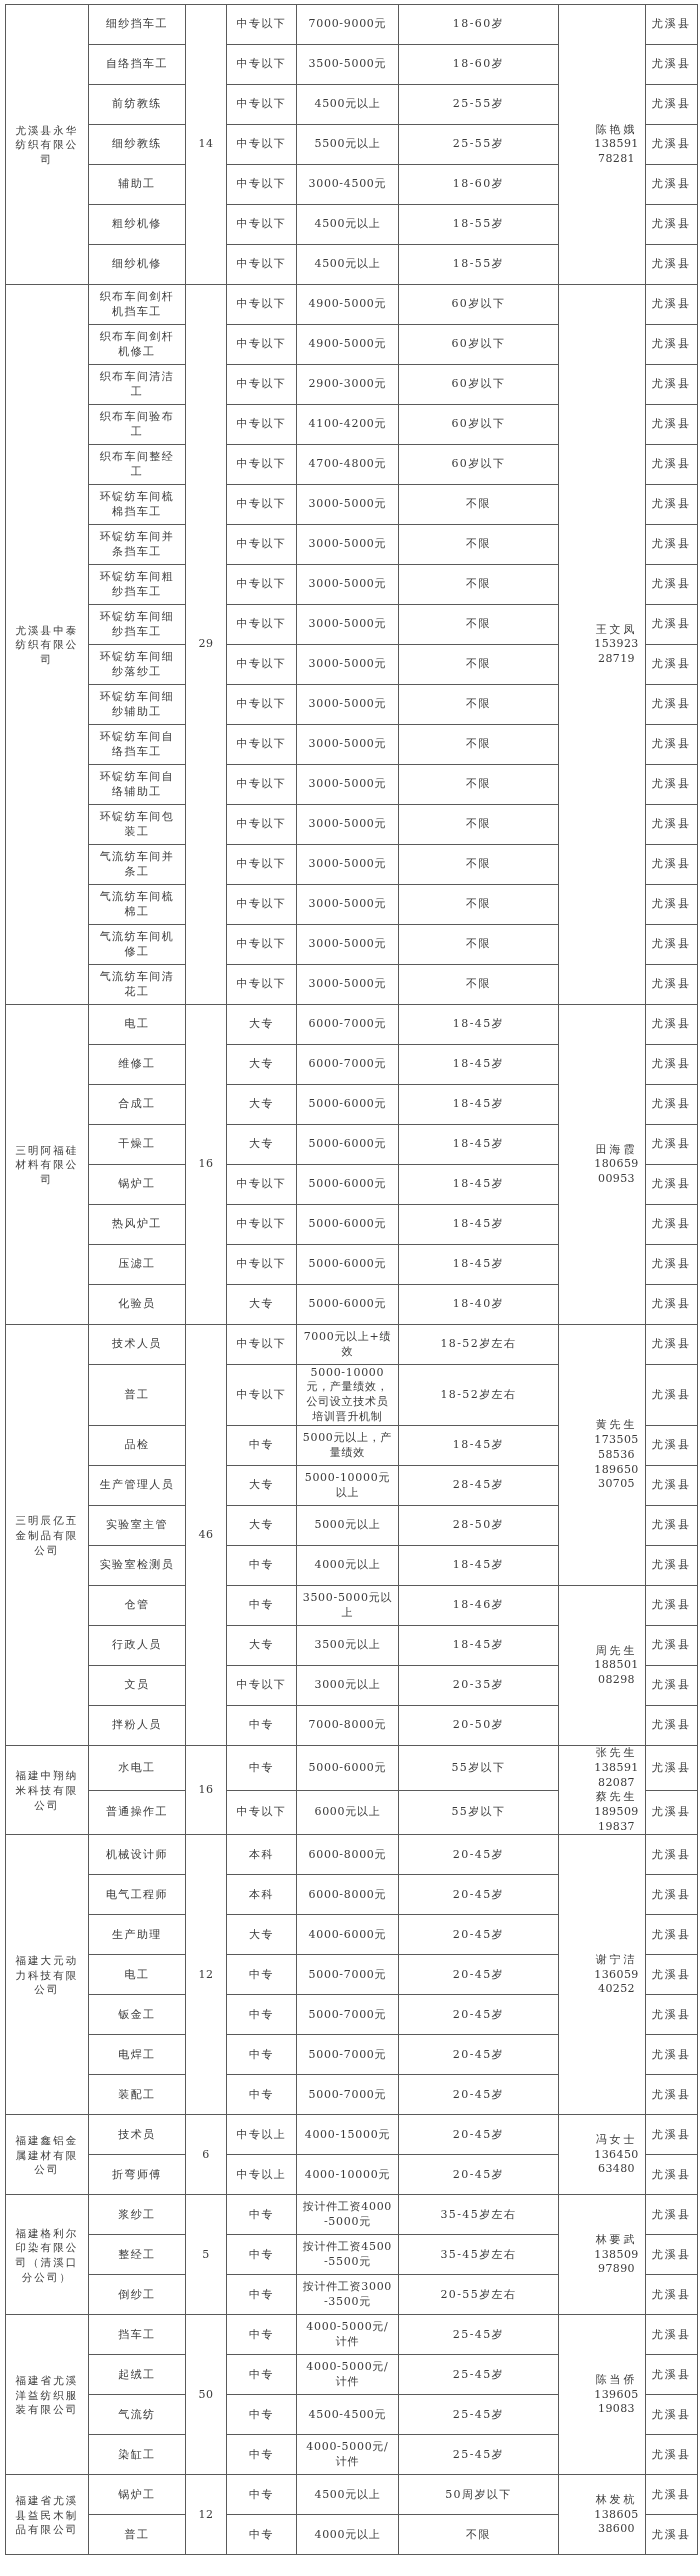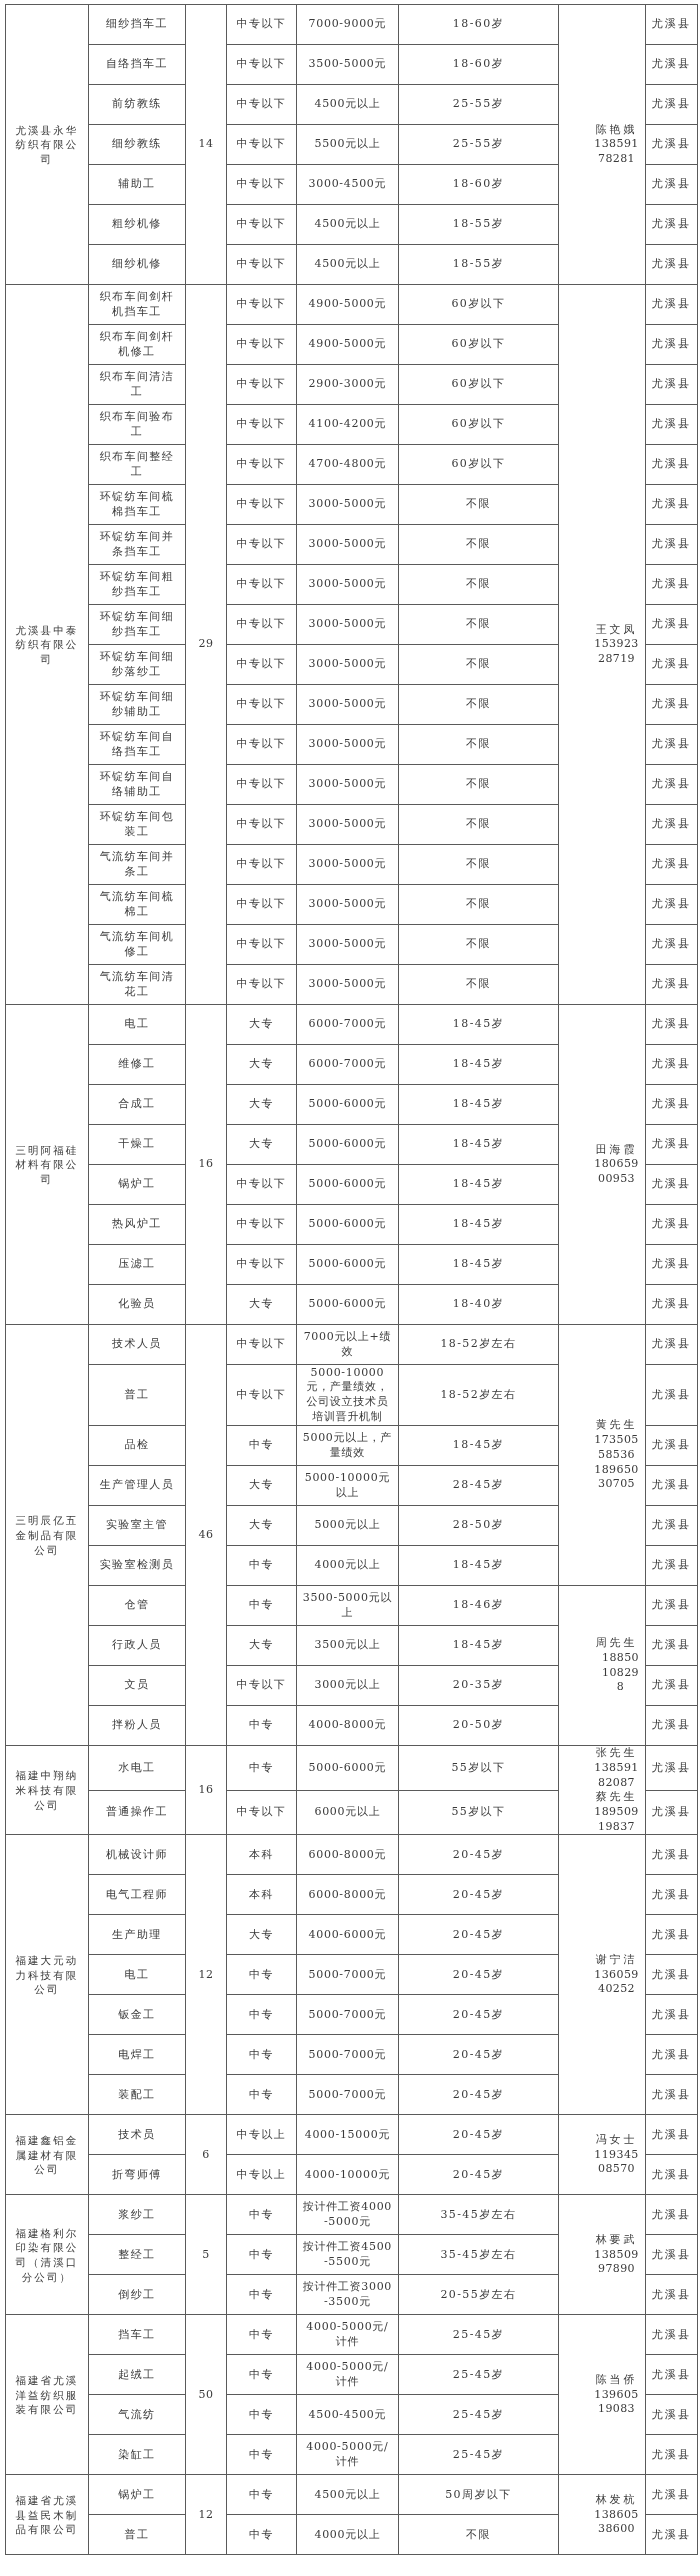--- a/index.html
+++ b/index.html
@@ -337,42 +337,42 @@
         <td>18-45岁</td>
         <td class="location">尤溪县</td>
       </tr>
       <tr class="row">
         <td class="position">仓管</td>
         <td>中专</td>
         <td class="salary">3500-5000元以上</td>
         <td>18-46岁</td>
         <td class="contact" rowspan="4">
           <span class="name">周先生</span>
-          <span class="phone" style="white-space: pre-line; margin-left: 8px;">18850108298</span>
+          <span class="phone" style="white-space: pre-line;">18850108298</span>
         </td>
         <td class="location">尤溪县</td>
       </tr>
       <tr class="row">
         <td class="position">行政人员</td>
         <td>大专</td>
         <td class="salary">3500元以上</td>
         <td>18-45岁</td>
         <td class="location">尤溪县</td>
       </tr>
       <tr class="row">
         <td class="position">文员</td>
         <td>中专以下</td>
         <td class="salary">3000元以上</td>
         <td>20-35岁</td>
         <td class="location">尤溪县</td>
       </tr>
       <tr class="row">
         <td class="position">拌粉人员</td>
         <td>中专</td>
-        <td class="salary">4000-8000元</td>
+        <td class="salary">7000-8000元</td>
         <td>20-50岁</td>
         <td class="location">尤溪县</td>
       </tr>
       <tr class="row">
         <td class="company" rowspan="2">福建中翔纳米科技有限公司</td>
         <td class="position">水电工</td>
         <td class="num" rowspan="2">16</td>
         <td>中专</td>
         <td class="salary">5000-6000元</td>
         <td>55岁以下</td>
@@ -448,21 +448,21 @@
       </tr>
       <tr class="row">
         <td class="company" rowspan="2">福建鑫铝金属建材有限公司</td>
         <td class="position">技术员</td>
         <td class="num" rowspan="2">6</td>
         <td>中专以上</td>
         <td class="salary">4000-15000元</td>
         <td>20-45岁</td>
         <td class="contact" rowspan="2">
           <span class="name">冯女士</span>
-          <span class="phone" style="white-space: pre-line;">11934508570</span>
+          <span class="phone" style="white-space: pre-line;">13645063480</span>
         </td>
         <td class="location">尤溪县</td>
       </tr>
       <tr class="row">
         <td class="position">折弯师傅</td>
         <td>中专以上</td>
         <td class="salary">4000-10000元</td>
         <td>20-45岁</td>
         <td class="location">尤溪县</td>
       </tr>

